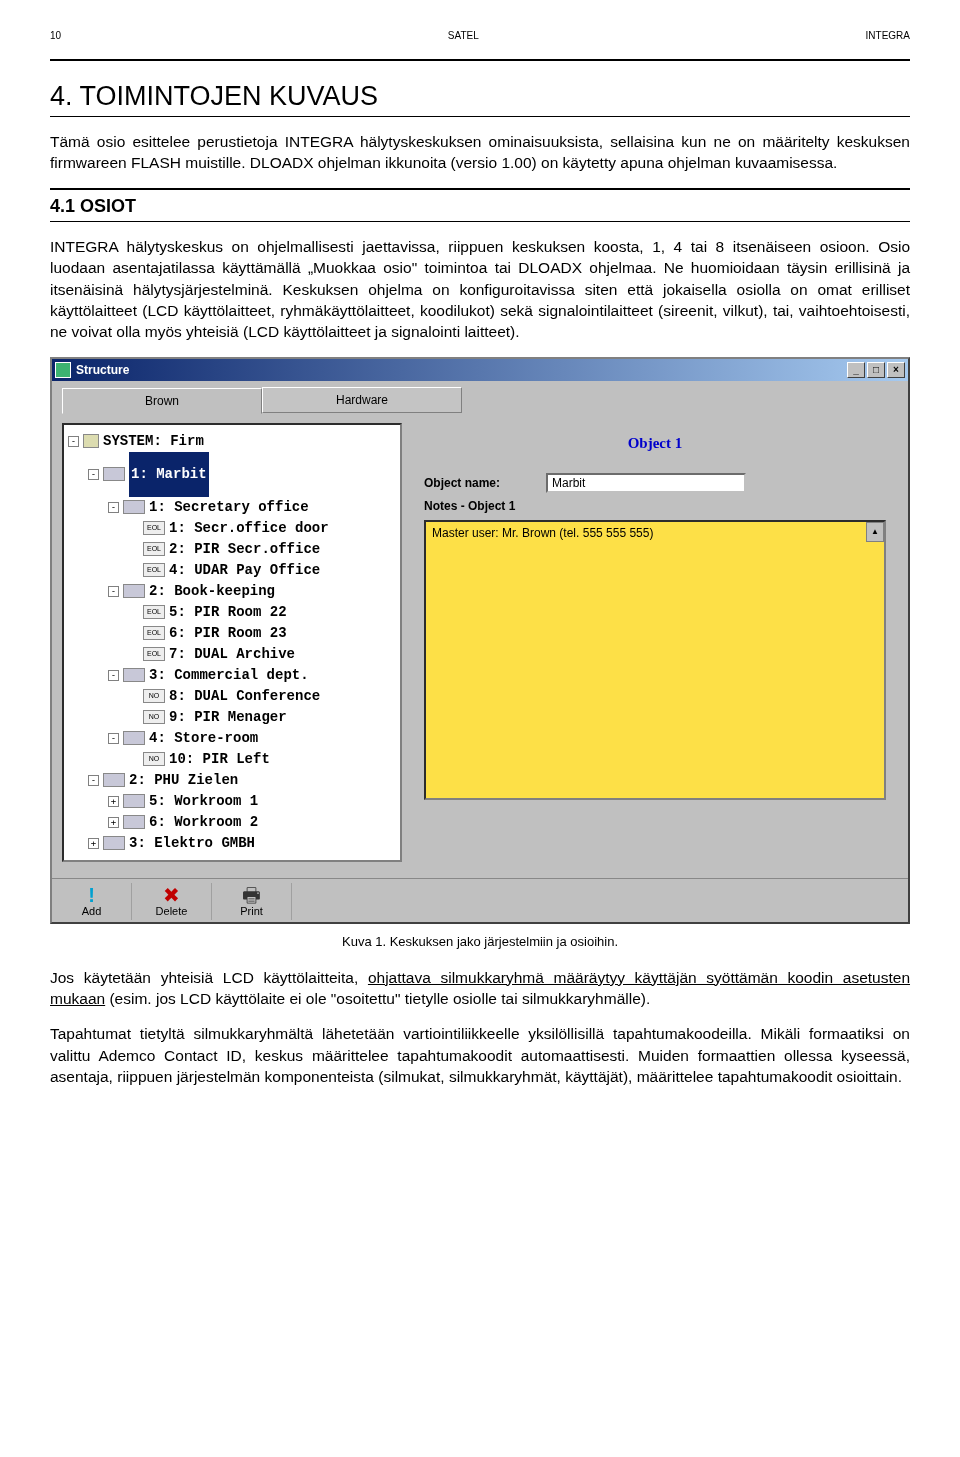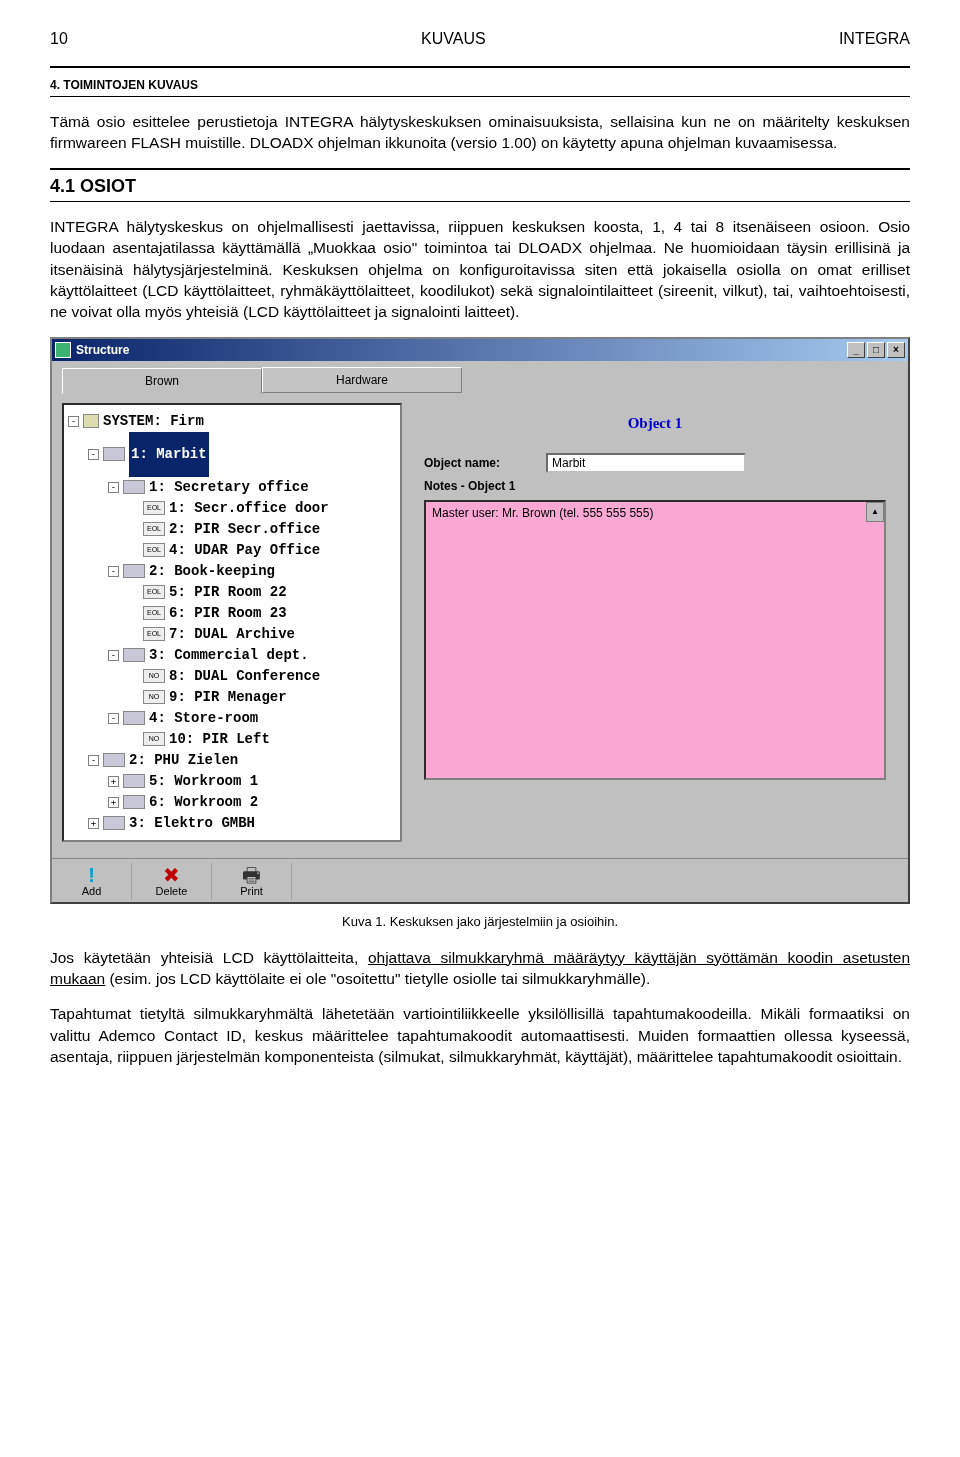--- a/index.html
+++ b/index.html
@@ -10,33 +10,33 @@
     background: #fff;
     color: #000;
     width: 960px;
   }
   .page {
     padding: 30px 50px 40px 50px;
   }
   .header-line {
     display: flex;
     justify-content: space-between;
-    font-size: 16px;
+    font-size: 10px;
     margin-bottom: 18px;
   }
   .hrule {
     border: 0;
     border-top: 2px solid #000;
     margin: 0;
   }
   .hrule.thin { border-top-width: 1px; }
   .section-title {
-    font-size: 12px;
-    font-weight: bold;
-    margin: 10px 0 4px 0;
+    font-size: 27px;
+    font-weight: normal;
+    margin: 20px 0 4px 0;
   }
   .sub-title {
     font-size: 18px;
     font-weight: bold;
     margin: 6px 0 4px 0;
   }
   .para {
     font-size: 15.5px;
     line-height: 1.38;
     text-align: justify;
@@ -185,21 +185,21 @@
   .field-row input[type=text] {
     flex: 0 0 200px;
     height: 20px;
     border: 2px inset #c0c0c0;
     background: #fff;
     padding: 0 4px;
     font-size: 12px;
   }
   .notes-area {
     margin: 4px 12px 0 12px;
-    background: #f9a8d4;
+    background: #fde047;
     border: 2px inset #808080;
     height: 280px;
     padding: 4px 6px;
     font-size: 12px;
     position: relative;
   }
   .scrollbar-stub {
     position: absolute;
     right: 0; top: 0;
     width: 18px; height: 20px;
@@ -238,21 +238,21 @@
     margin: 10px 0 18px 0;
   }
   .underline { text-decoration: underline; }
 </style>
 </head>
 <body>
 
 <div class="page">
   <div class="header-line">
     <span>10</span>
-    <span>KUVAUS</span>
+    <span>SATEL</span>
     <span>INTEGRA</span>
   </div>
 
   <hr class="hrule">
   <div class="section-title smallcaps">4. TOIMINTOJEN KUVAUS</div>
   <hr class="hrule thin">
 
   <div class="para">Tämä osio esittelee perustietoja INTEGRA hälytyskeskuksen ominaisuuksista, sellaisina kun ne on määritelty keskuksen firmwareen FLASH muistille. DLOADX ohjelman ikkunoita (versio 1.00) on käytetty apuna ohjelman kuvaamisessa.</div>
 
   <hr class="hrule">

